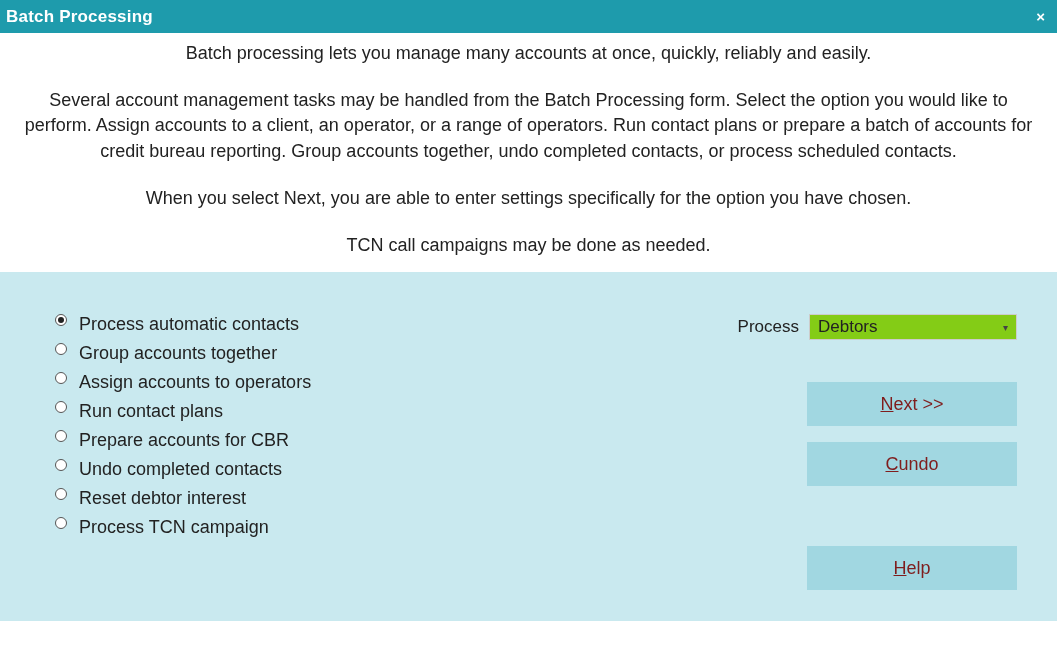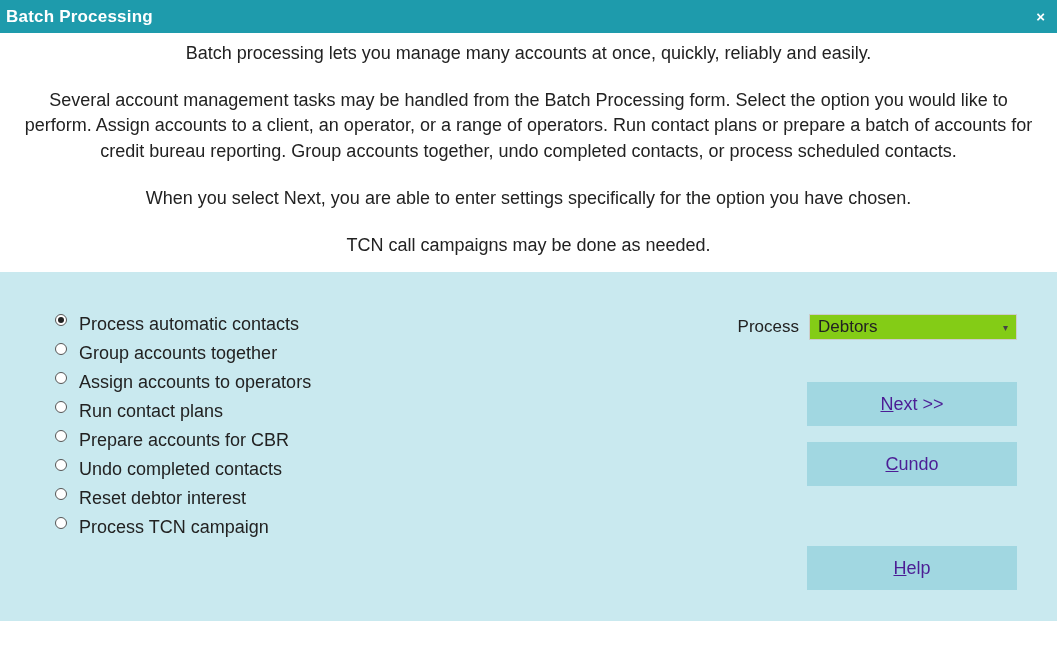--- a/index.html
+++ b/index.html
@@ -124,21 +124,21 @@
     gap: 16px;
     align-items: flex-end;
   }
   .btn-stack .spacer { height: 28px; }
   .btn {
     width: 210px;
     height: 44px;
     background: #a1d7e1;
     border: none;
     font-size: 18px;
-    color: #4c1d95;
+    color: #7f1d1d;
     cursor: pointer;
     font-family: inherit;
     display: flex;
     align-items: center;
     justify-content: center;
   }
   .ul-first { text-decoration: underline; text-decoration-thickness: 1px; }
 </style>
 </head>
 <body>

